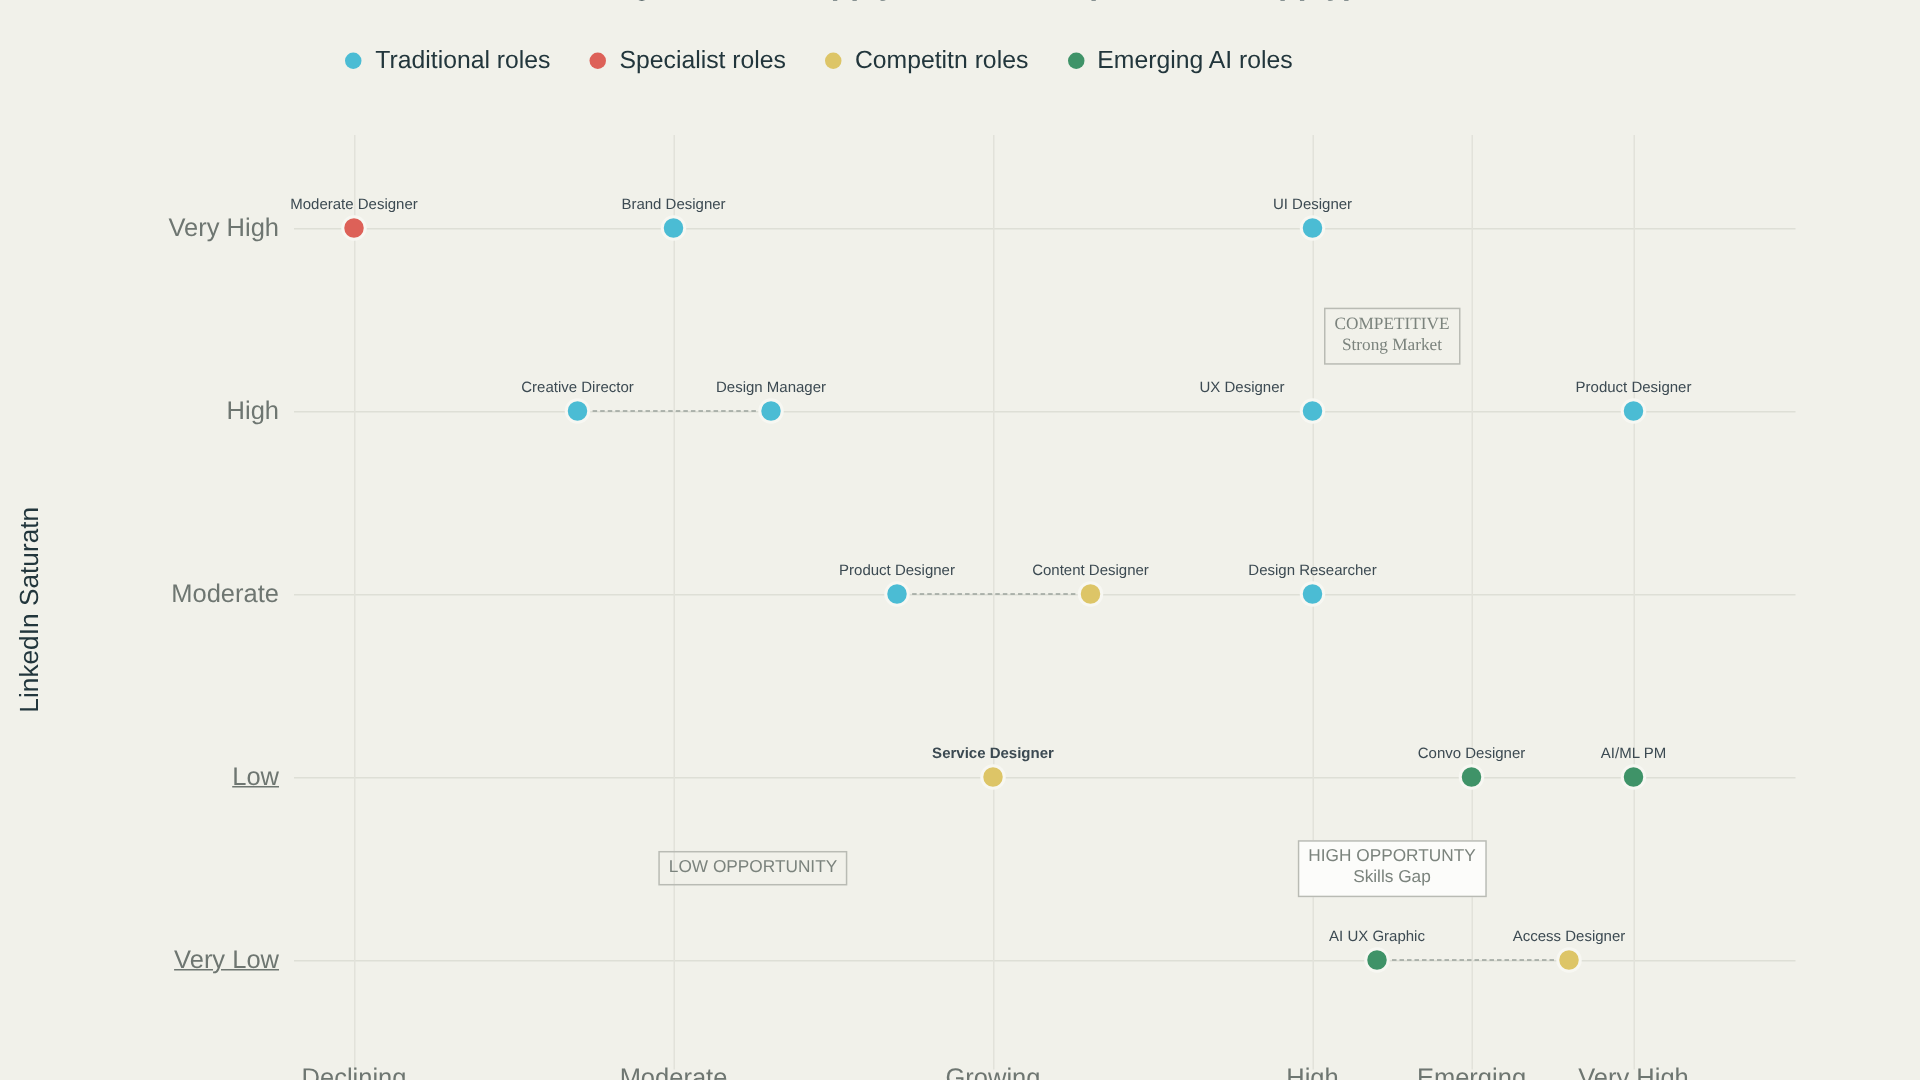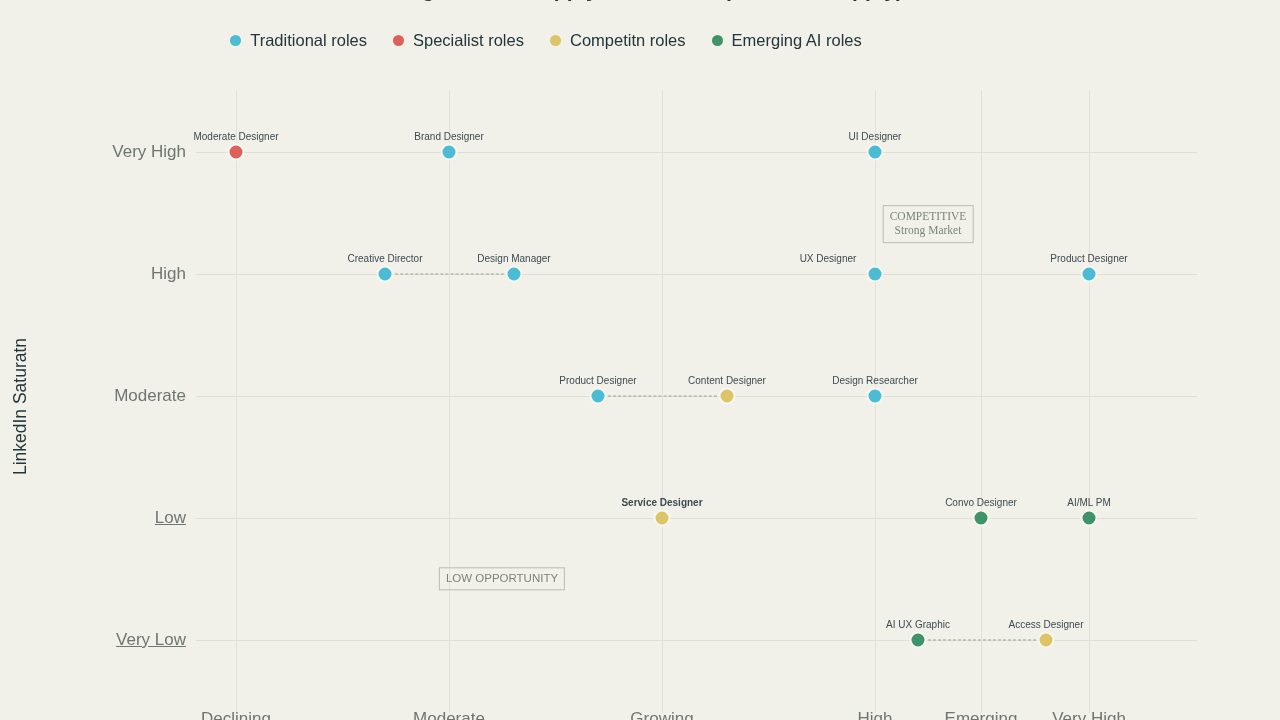--- a/index.html
+++ b/index.html
@@ -241,13 +241,17 @@
     <div class="point-label" style="left: 918px; top: 630px;">AI UX Graphic</div>
     <div class="point" style="left: 1046px; top: 640px; background: rgb(221, 197, 103);"></div>
     <div class="point-label" style="left: 1046px; top: 630px;">Access Designer</div>
     <div class="quad-box" style="left: 928px; top: 224px; font-family: Liberation Serif, serif;">
       <span class="quad-title">COMPETITIVE</span>
       <span class="quad-sub">Strong Market</span>
     </div>
     <div class="quad-box" style="left: 502px; top: 579px;">
       <span class="quad-title">LOW OPPORTUNITY</span>
     </div>
+    <div class="quad-box filled" style="left: 928px; top: 579px;">
+      <span class="quad-title">HIGH OPPORTUNTY</span>
+      <span class="quad-sub">Skills Gap</span>
+    </div>
   </div>
 
 </body></html>

